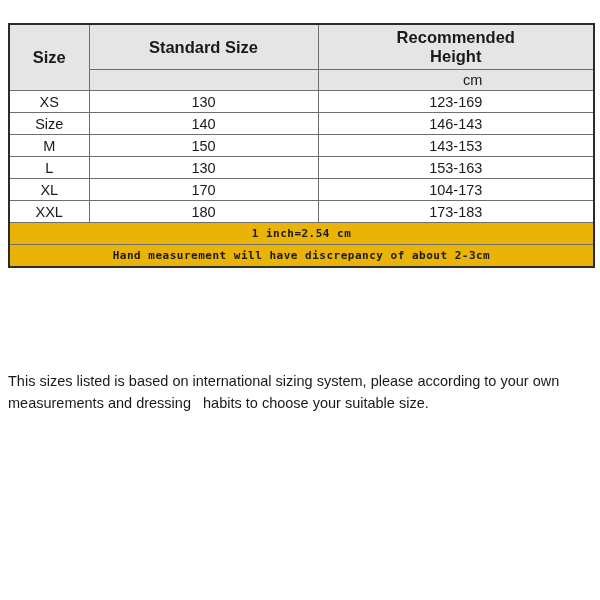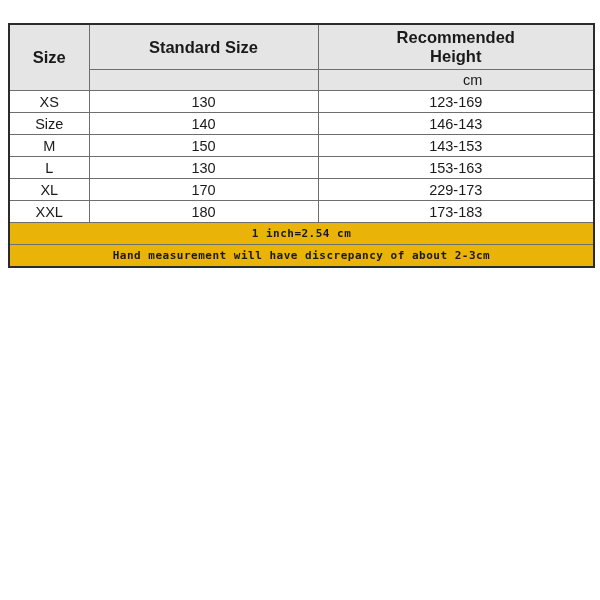--- a/index.html
+++ b/index.html
@@ -116,39 +116,40 @@
         <td>143-153</td>
       </tr>
       <tr class="data-row">
         <td>L</td>
         <td>130</td>
         <td>153-163</td>
       </tr>
       <tr class="data-row">
         <td>XL</td>
         <td>170</td>
-        <td>229-173</td>
+        <td>104-173</td>
       </tr>
       <tr class="data-row">
         <td>XXL</td>
         <td>180</td>
         <td>173-183</td>
       </tr>
 
       <tr class="foot-row">
         <td colspan="3">1 inch=2.54 cm</td>
       </tr>
       <tr class="foot-row">
         <td colspan="3">Hand measurement will have discrepancy of about 2-3cm</td>
       </tr>
     </tbody>
   </table>
 
   <div class="notes">
     <div class="note">
+      <div class="note-body">This sizes listed is based on international sizing system, please according to your own measurements and dressing   habits to choose your suitable size.</div>
     </div>
     <div class="note">
       
       
     </div>
     
     
   </div>
 
 </div>

